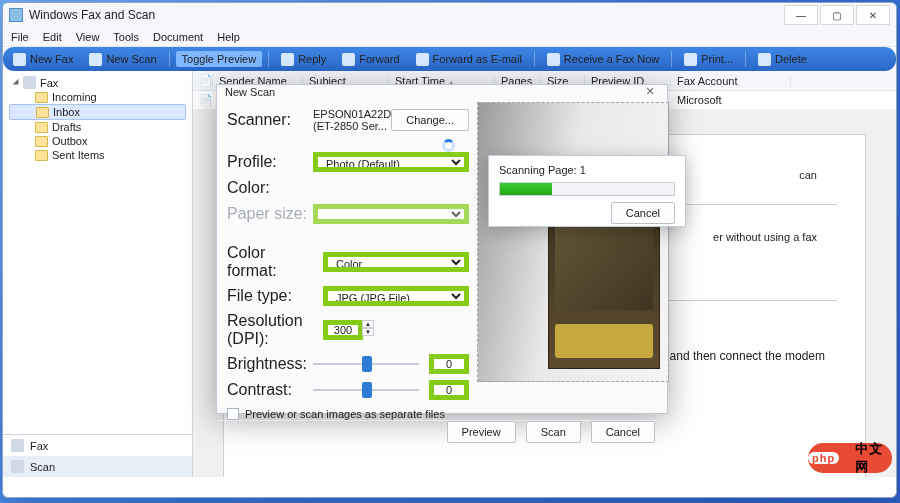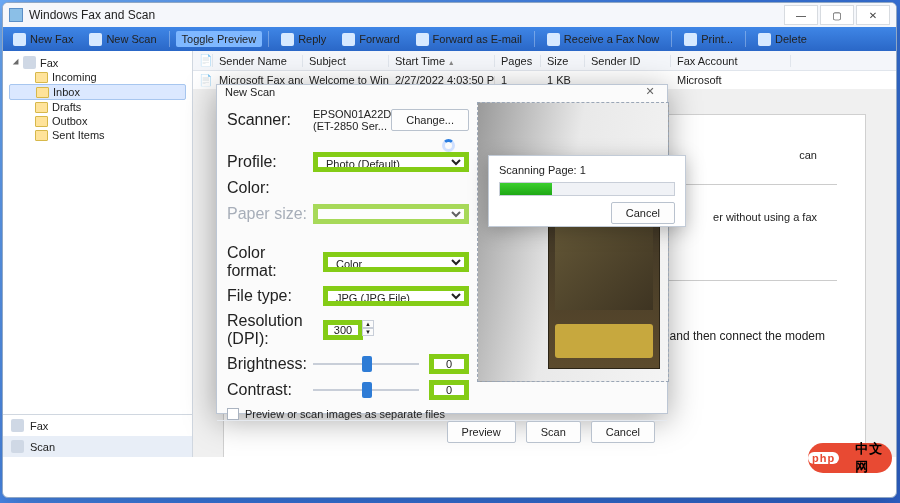--- a/index.html
+++ b/index.html
@@ -6,21 +6,21 @@
 html,body{width:900px;height:503px;overflow:hidden;background:linear-gradient(135deg,#6fb0ff 0%,#3978e0 50%,#2e62c8 100%);}
 .window{position:absolute;left:2px;top:2px;right:3px;bottom:5px;background:#fff;border:1px solid #8fa7c5;border-radius:6px;overflow:hidden;box-shadow:0 4px 30px rgba(0,0,0,.25);}
 .titlebar{height:24px;display:flex;align-items:center;padding:0 6px;background:#f5f7fb;}
 .titlebar .appicon{width:14px;height:14px;margin-right:6px;background:#8bbfe7;border:1px solid #5a8fc7;}
 .titlebar .title{flex:1;font-size:12px;color:#222;}
 .titlebar .winbtns{display:flex;gap:2px;}
 .winbtn{width:34px;height:20px;border:1px solid #d7dbe0;background:#fff;display:flex;align-items:center;justify-content:center;font-size:10px;color:#333;}
 .winbtn.close{color:#444;}
 .menubar{height:20px;display:flex;align-items:center;gap:14px;padding:0 8px;background:#f5f7fb;border-bottom:1px solid #e4e8ee;}
 .menubar span{font-size:11px;}
-.toolbar{height:24px;display:flex;align-items:center;gap:4px;padding:0 4px;background:linear-gradient(#3f86e6,#2a67c7);}
+.toolbar{height:24px;display:flex;align-items:center;gap:4px;padding:0 4px;background:linear-gradient(#3f86e6,#2a67c7);border-radius:11px;}
 .tb-btn{display:flex;align-items:center;gap:4px;padding:2px 6px;color:#fff;font-size:11px;border-radius:2px;}
 .tb-btn.active{background:#7fb8ff;}
 .tb-icon{width:13px;height:13px;background:#d7e9ff;border-radius:2px;}
 .tb-sep{width:1px;height:16px;background:rgba(255,255,255,.3);margin:0 2px;}
 .body{display:flex;height:calc(100% - 68px - 20px);}
 .leftcol{width:190px;display:flex;flex-direction:column;border-right:1px solid #d0d7e0;}
 .tree{flex:1;padding:4px 6px;background:#fff;font-size:11px;}
 .tree .node{display:flex;align-items:center;gap:4px;padding:1px 0 1px 6px;}
 .tree .child{padding-left:26px;}
 .tree .sel{background:#dbe8ff;border:1px solid #a7c6ef;border-radius:2px;}
@@ -89,20 +89,28 @@
   <div class="titlebar">
     <div class="appicon"></div>
     <div class="title">Windows Fax and Scan</div>
     <div class="winbtns">
       <div class="winbtn">—</div>
       <div class="winbtn">▢</div>
       <div class="winbtn close">✕</div>
     </div>
   </div>
 
+  <div class="menubar">
+    <span>File</span>
+    <span>Edit</span>
+    <span>View</span>
+    <span>Tools</span>
+    <span>Document</span>
+    <span>Help</span>
+  </div>
 
   <div class="toolbar">
     <div class="tb-btn">
         <span class="tb-icon"></span>
         <span>New Fax</span>
       </div>
     <div class="tb-btn">
         <span class="tb-icon"></span>
         <span>New Scan</span>
       </div>
@@ -182,21 +190,21 @@
     </div>
 
     <div class="main">
       <div class="listhdr">
         <div class="c0">📄</div>
         <div class="c1">Sender Name</div>
         <div class="c2">Subject</div>
         <div class="c3"><span>Start Time</span><span class="sort">▴</span></div>
         <div class="c4">Pages</div>
         <div class="c5">Size</div>
-        <div class="c6">Sender ID</div>
+        <div class="c6">Preview ID</div>
         <div class="c7">Fax Account</div>
       </div>
       <div class="listrow">
         <div class="c0">📄</div>
         <div class="c1">Microsoft Fax and Sca...</div>
         <div class="c2">Welcome to Wind...</div>
         <div class="c3">2/27/2022 4:03:50 PM</div>
         <div class="c4">1</div>
         <div class="c5">1 KB</div>
         <div class="c6"></div>

